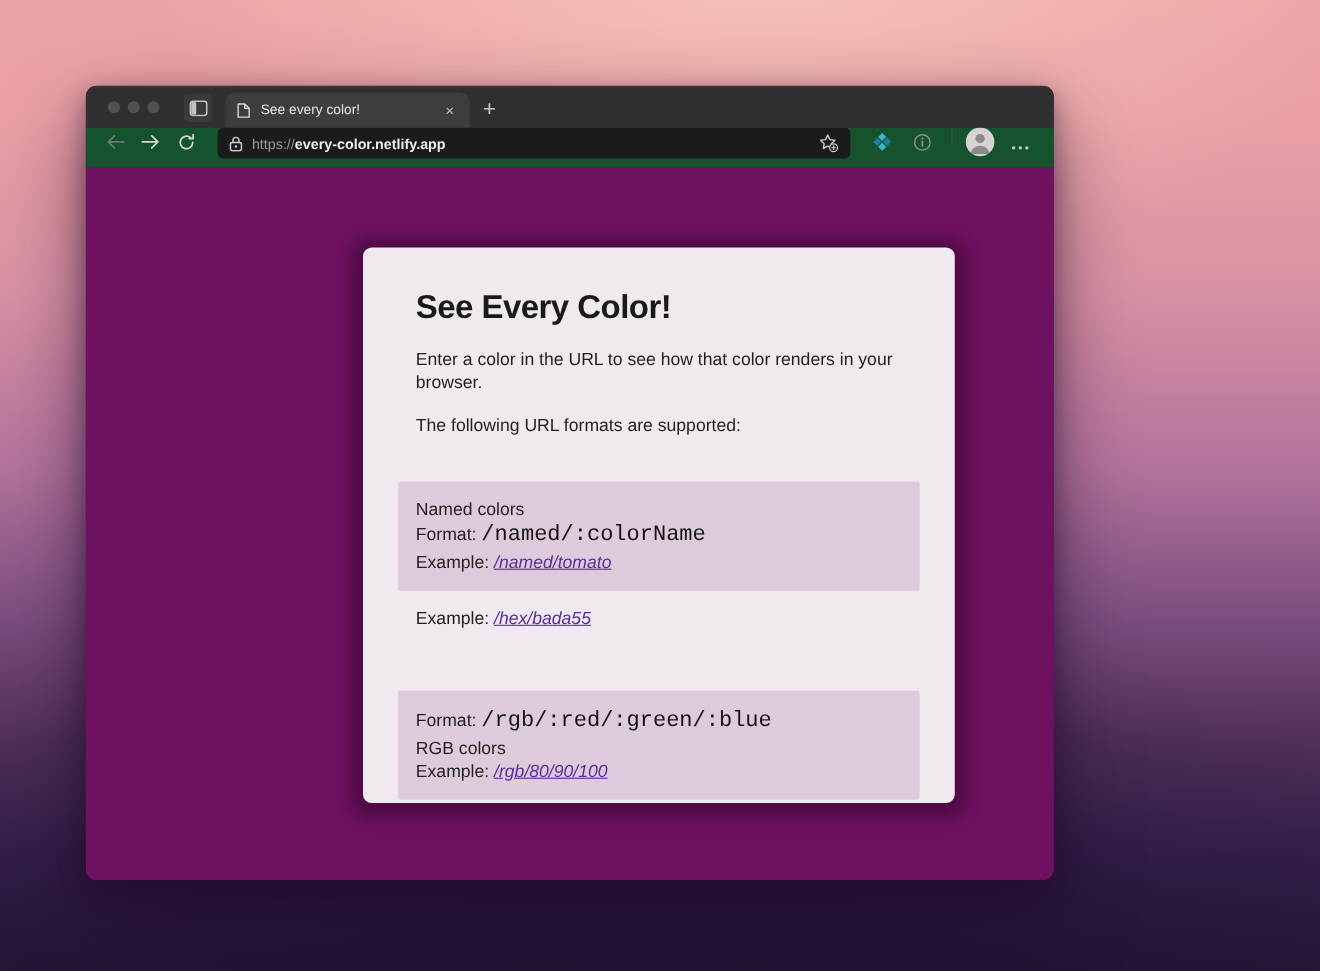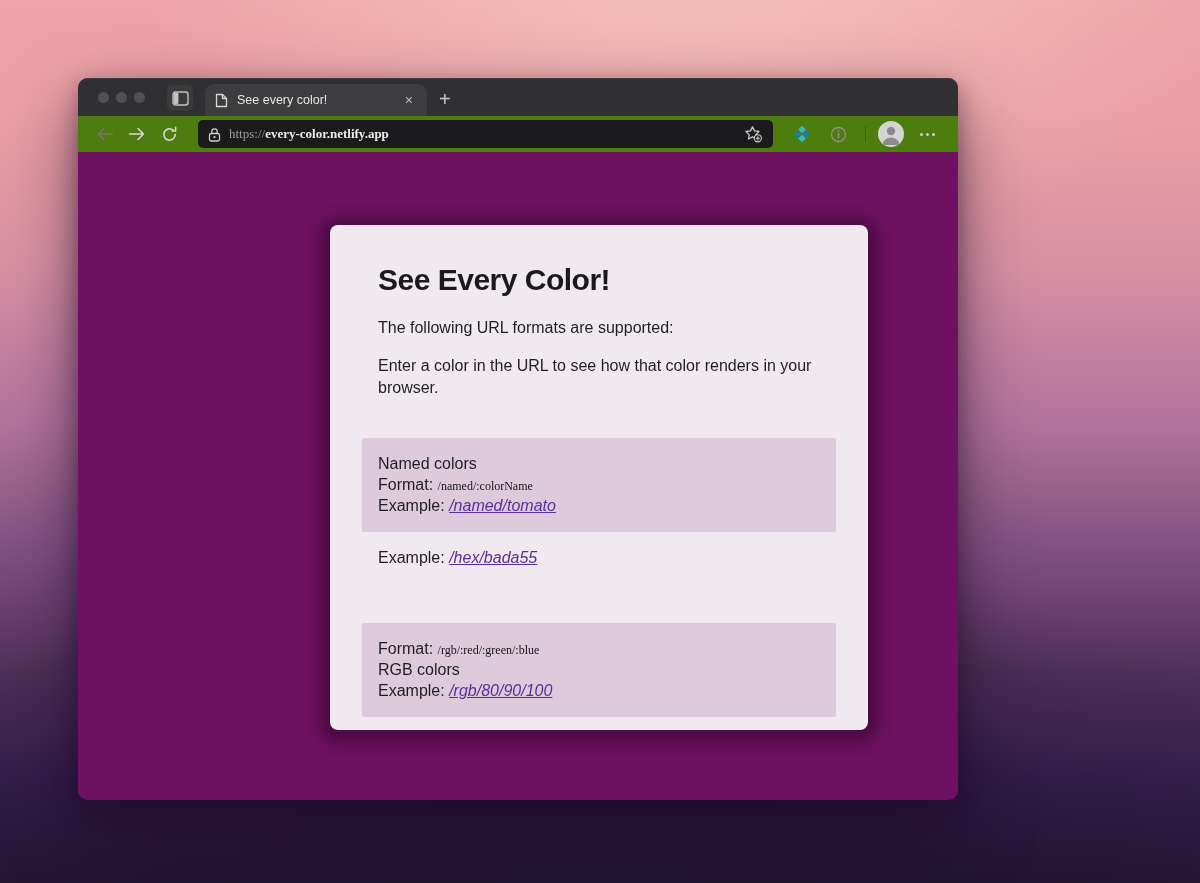--- a/index.html
+++ b/index.html
@@ -33,21 +33,21 @@
           display:flex; align-items:center; justify-content:center; }
   .tab{
     height:32px; width:222px; background:#3d3d3f; border-radius:9px 9px 0 0;
     display:flex; align-items:center; padding:0 10px;
   }
   .tab-title{ font-size:12.5px; color:#e4e4e4; margin-left:9px; flex:1; white-space:nowrap; overflow:hidden; }
   .tab-close{ color:#b9b9b9; font-size:14px; line-height:1; padding:2px 4px; cursor:default; }
   .newtab{ color:#c9c9c9; font-size:20px; font-weight:300; margin:0 0 7px 12px; line-height:1; }
 
   
-  .toolbar{ height:36px; background:#4d7c0f; display:flex; align-items:center; padding:0 14px; gap:6px;font-family:Liberation Serif, serif; }
+  .toolbar{ height:36px; background:#14532d; display:flex; padding:0 14px; gap:6px; }
   .navbtn{ width:26px; height:26px; display:flex; align-items:center; justify-content:center; }
   .addressbar{
     flex:1; height:28px; margin:0 8px 0 10px; background:#1b1b1d; border-radius:5px;
     display:flex; align-items:center; padding:0 10px; min-width:0;
   }
   .scheme{ color:#9b9b9b; font-size:13px; margin-left:8px; }
   .host{ color:#ededed; font-size:13px; font-weight:bold; }
   .bar-spacer{ flex:1; }
   .rt-icon{ width:30px; height:26px; display:flex; align-items:center; justify-content:center; }
   .divider{ width:1px; height:16px; background:#4c4c4e; margin:0 6px; }
@@ -62,21 +62,21 @@
     position:absolute; left:252px; top:73px; width:538px; height:505px;
     background:#f0e9ef; border-radius:8px; padding:38px 48px;
     box-shadow:0 3px 14px 10px rgba(32,3,28,.42);
     color:#1e1e1e;
   }
   .card h1{ font-size:30px; font-weight:bold; letter-spacing:-.5px; color:#1a1a1a; margin-bottom:20px; }
   .card p{ font-size:16px; line-height:1.33; margin-bottom:17px; color:#1f1f1f; }
   .fmt-list{ list-style:none; margin:24px -16px 0; }
   .fmt-list li{ padding:15px 16px; font-size:16px; line-height:1.33; border-radius:2px; }
   .fmt-list li.shaded{ background:#ddcbdb;margin-top:40px; }
-  code{ font-family:Liberation Serif, serif; font-size:12px; color:#141414; }
+  code{ font-family:Liberation Mono, monospace; font-size:20px; color:#141414; }
   .fmt-list a{ color:#5c2d9c; text-decoration:underline;font-style:italic; }
 
   svg{ display:block; }
 </style>
 </head>
 <body>
 
 <div class="desktop">
   <div class="window">
 
@@ -164,22 +164,22 @@
       <span class="dots">
           <i></i>
           <i></i>
           <i></i>
         </span>
     </div>
 
     <div class="viewport">
       <div class="card">
         <h1>See Every Color!</h1>
+        <p>Enter a color in the URL to see how that color renders in your browser.</p>
         <p>The following URL formats are supported:</p>
-        <p>Enter a color in the URL to see how that color renders in your browser.</p>
 
         <ul class="fmt-list">
           <li class="shaded">
             <div>Named colors</div>
             <div><span>Format: </span><code>/named/:colorName</code></div>
             <div><span>Example: </span><a href="#">/named/tomato</a></div>
           </li>
           <li>
             <div><span>Example: </span><a href="#">/hex/bada55</a></div>
           </li>

